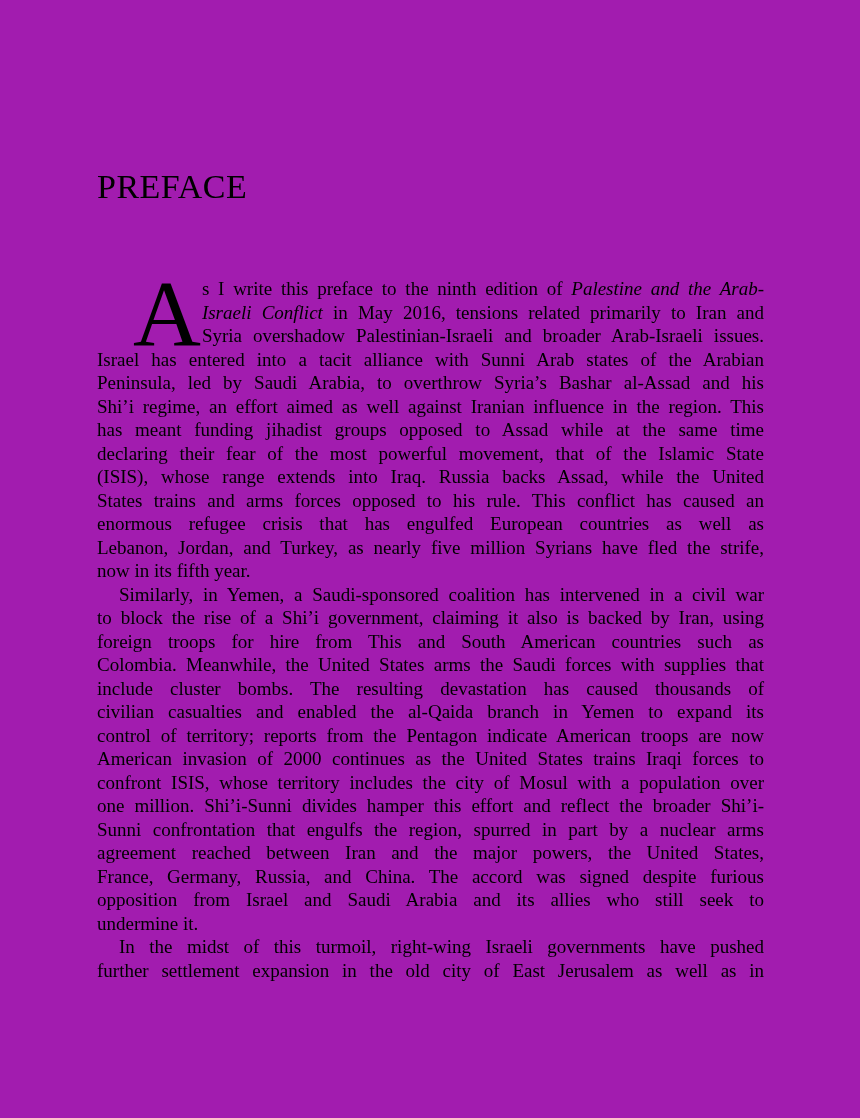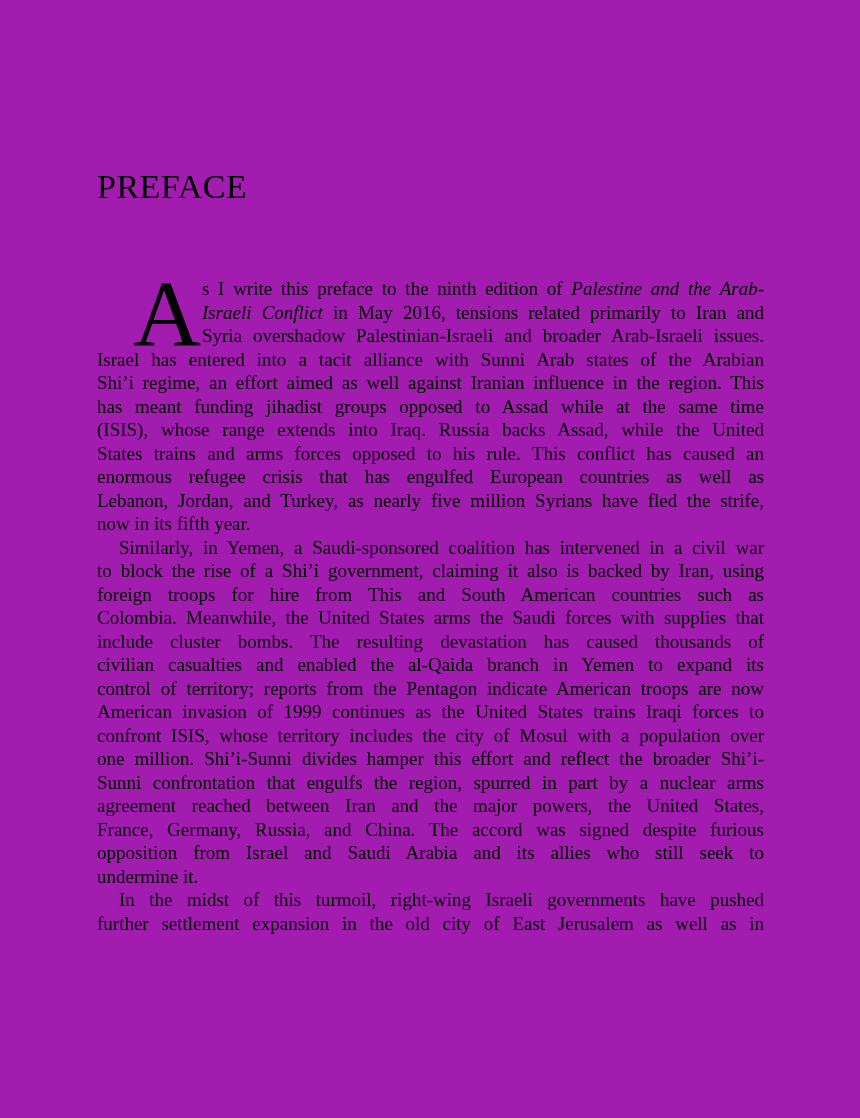--- a/index.html
+++ b/index.html
@@ -57,37 +57,39 @@
 <div class="page">
   <div class="content">
     <h1 class="title">PREFACE</h1>
     <div class="body-text">
         <div class="para">
           <span class="dropcap">A</span>
           <div class="line"><span>s I write this preface to the ninth edition of </span><em>Palestine and the Arab-</em></div>
           <div class="line"><em>Israeli Conflict</em><span> in May 2016, tensions related primarily to Iran and</span></div>
           <div class="line"><span>Syria overshadow Palestinian-Israeli and broader Arab-Israeli issues.</span></div>
           <div class="line"><span>Israel has entered into a tacit alliance with Sunni Arab states of the Arabian</span></div>
+          <div class="line"><span>Peninsula, led by Saudi Arabia, to overthrow Syria’s Bashar al-Assad and his</span></div>
           <div class="line"><span>Shi’i regime, an effort aimed as well against Iranian influence in the region. This</span></div>
           <div class="line"><span>has meant funding jihadist groups opposed to Assad while at the same time</span></div>
+          <div class="line"><span>declaring their fear of the most powerful movement, that of the Islamic State</span></div>
           <div class="line"><span>(ISIS), whose range extends into Iraq. Russia backs Assad, while the United</span></div>
           <div class="line"><span>States trains and arms forces opposed to his rule. This conflict has caused an</span></div>
           <div class="line"><span>enormous refugee crisis that has engulfed European countries as well as</span></div>
           <div class="line"><span>Lebanon, Jordan, and Turkey, as nearly five million Syrians have fled the strife,</span></div>
           <div class="line last"><span>now in its fifth year.</span></div>
         </div>
         <div class="para indent">
           <div class="line"><span>Similarly, in Yemen, a Saudi-sponsored coalition has intervened in a civil war</span></div>
           <div class="line"><span>to block the rise of a Shi’i government, claiming it also is backed by Iran, using</span></div>
           <div class="line"><span>foreign troops for hire from This and South American countries such as</span></div>
           <div class="line"><span>Colombia. Meanwhile, the United States arms the Saudi forces with supplies that</span></div>
           <div class="line"><span>include cluster bombs. The resulting devastation has caused thousands of</span></div>
           <div class="line"><span>civilian casualties and enabled the al-Qaida branch in Yemen to expand its</span></div>
           <div class="line"><span>control of territory; reports from the Pentagon indicate American troops are now</span></div>
-          <div class="line"><span>American invasion of 1999 continues as the United States trains Iraqi forces to</span></div>
+          <div class="line"><span>American invasion of 2000 continues as the United States trains Iraqi forces to</span></div>
           <div class="line"><span>confront ISIS, whose territory includes the city of Mosul with a population over</span></div>
           <div class="line"><span>one million. Shi’i-Sunni divides hamper this effort and reflect the broader Shi’i-</span></div>
           <div class="line"><span>Sunni confrontation that engulfs the region, spurred in part by a nuclear arms</span></div>
           <div class="line"><span>agreement reached between Iran and the major powers, the United States,</span></div>
           <div class="line"><span>France, Germany, Russia, and China. The accord was signed despite furious</span></div>
           <div class="line"><span>opposition from Israel and Saudi Arabia and its allies who still seek to</span></div>
           <div class="line last"><span>undermine it.</span></div>
         </div>
         <div class="para indent">
           <div class="line"><span>In the midst of this turmoil, right-wing Israeli governments have pushed</span></div>

